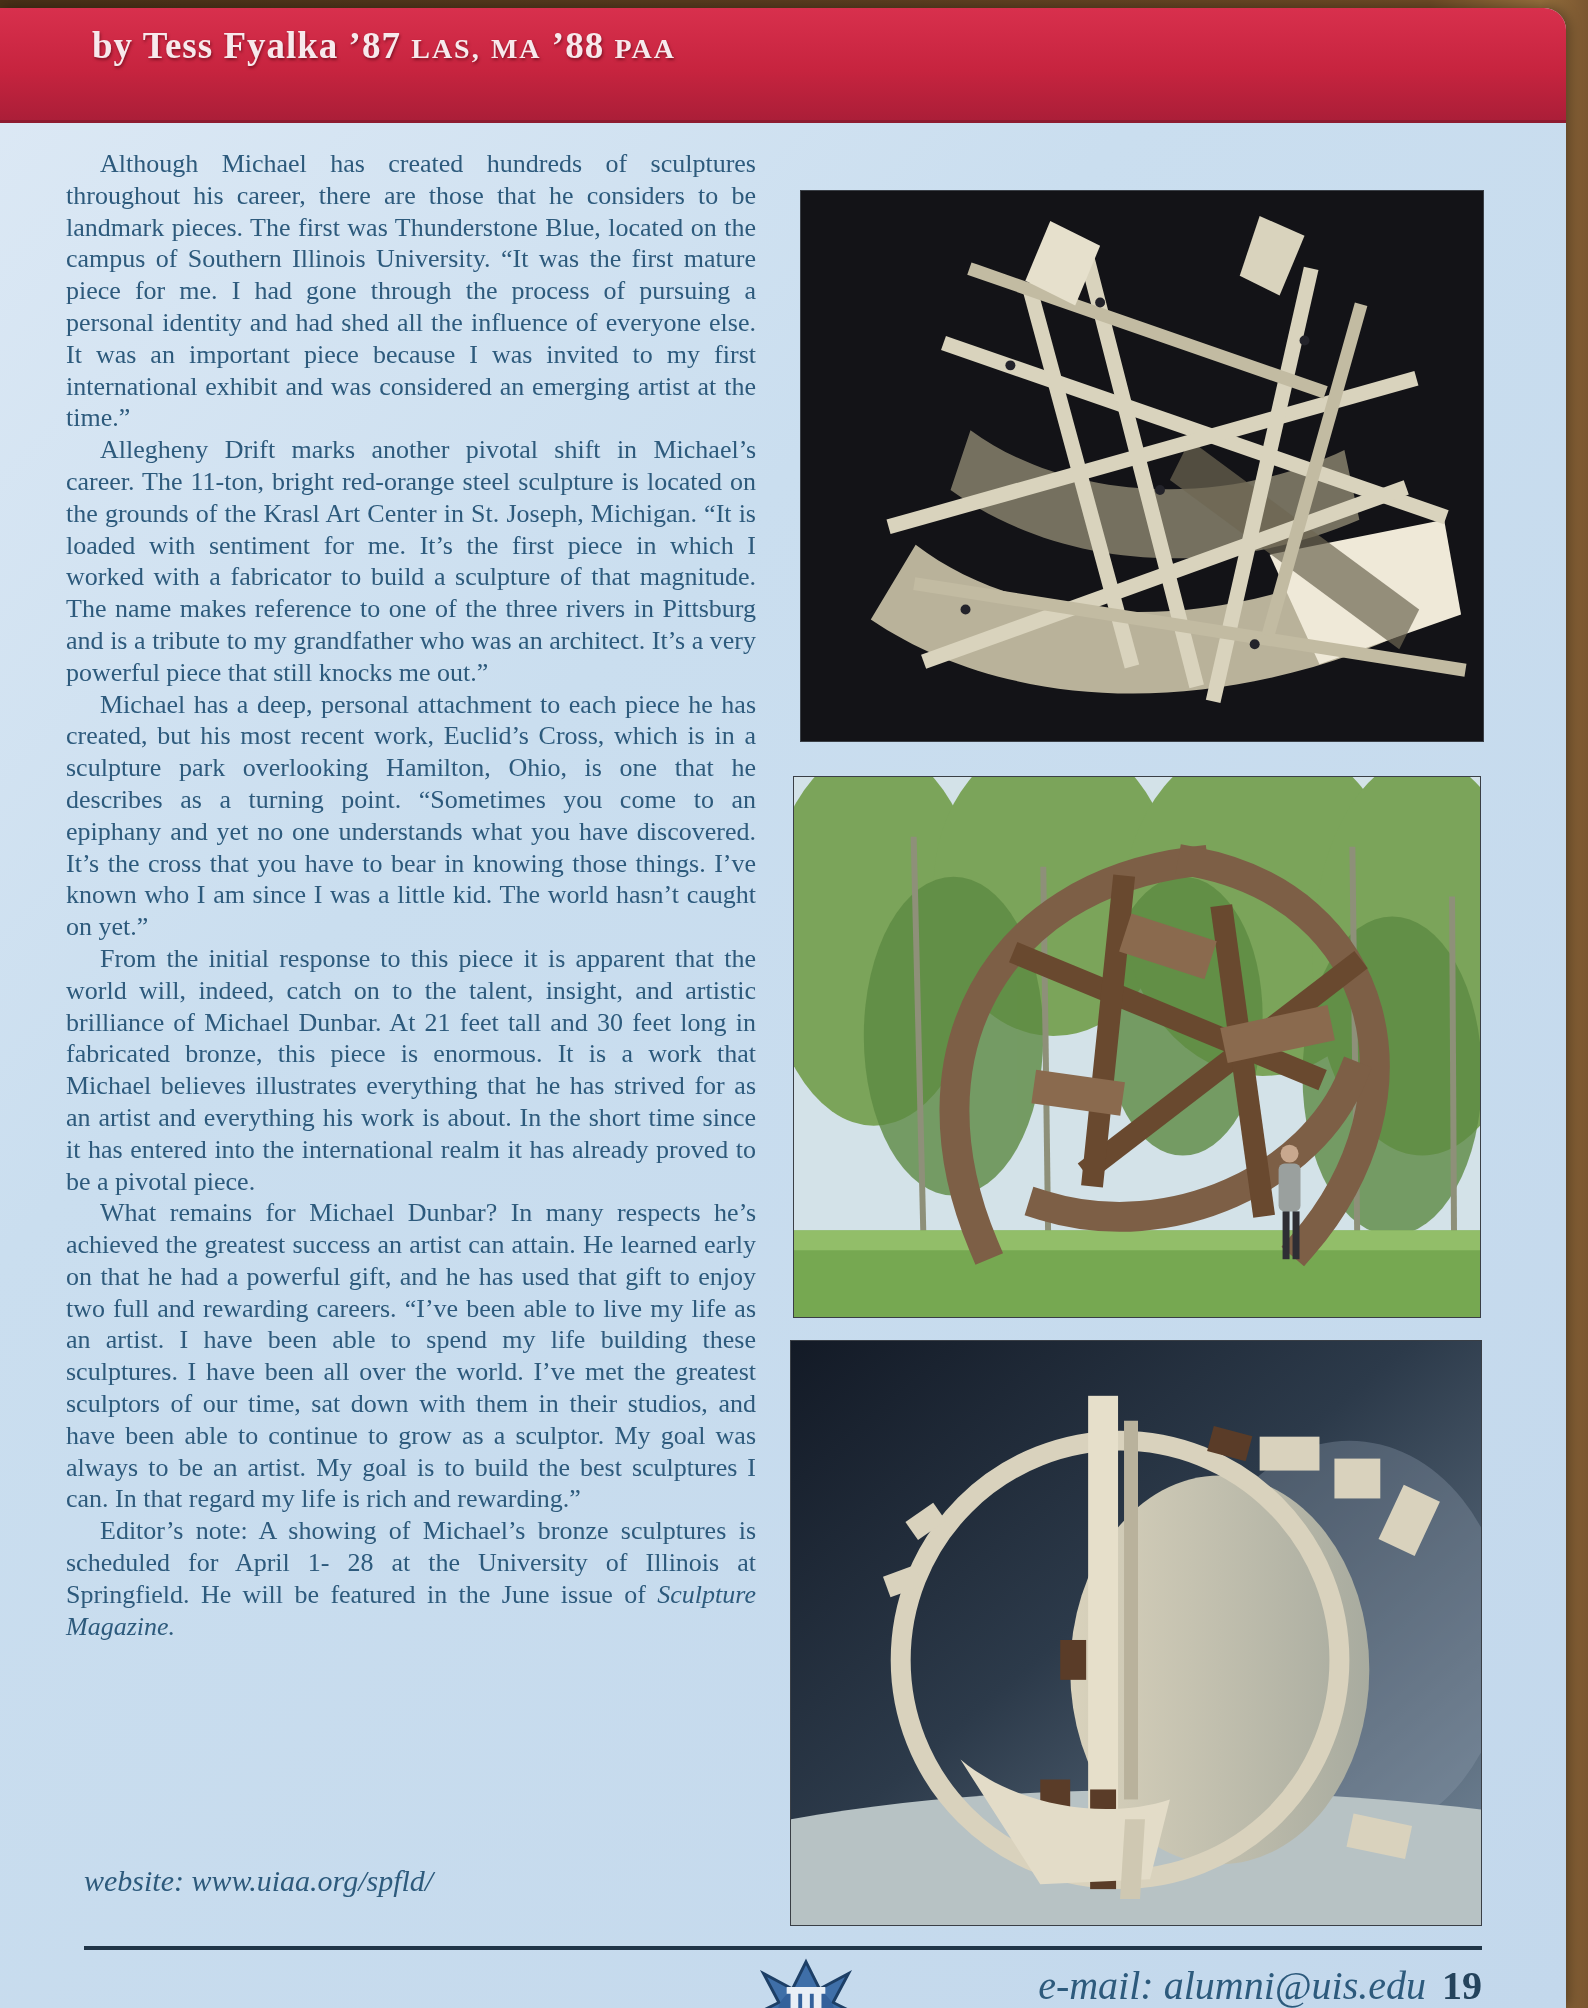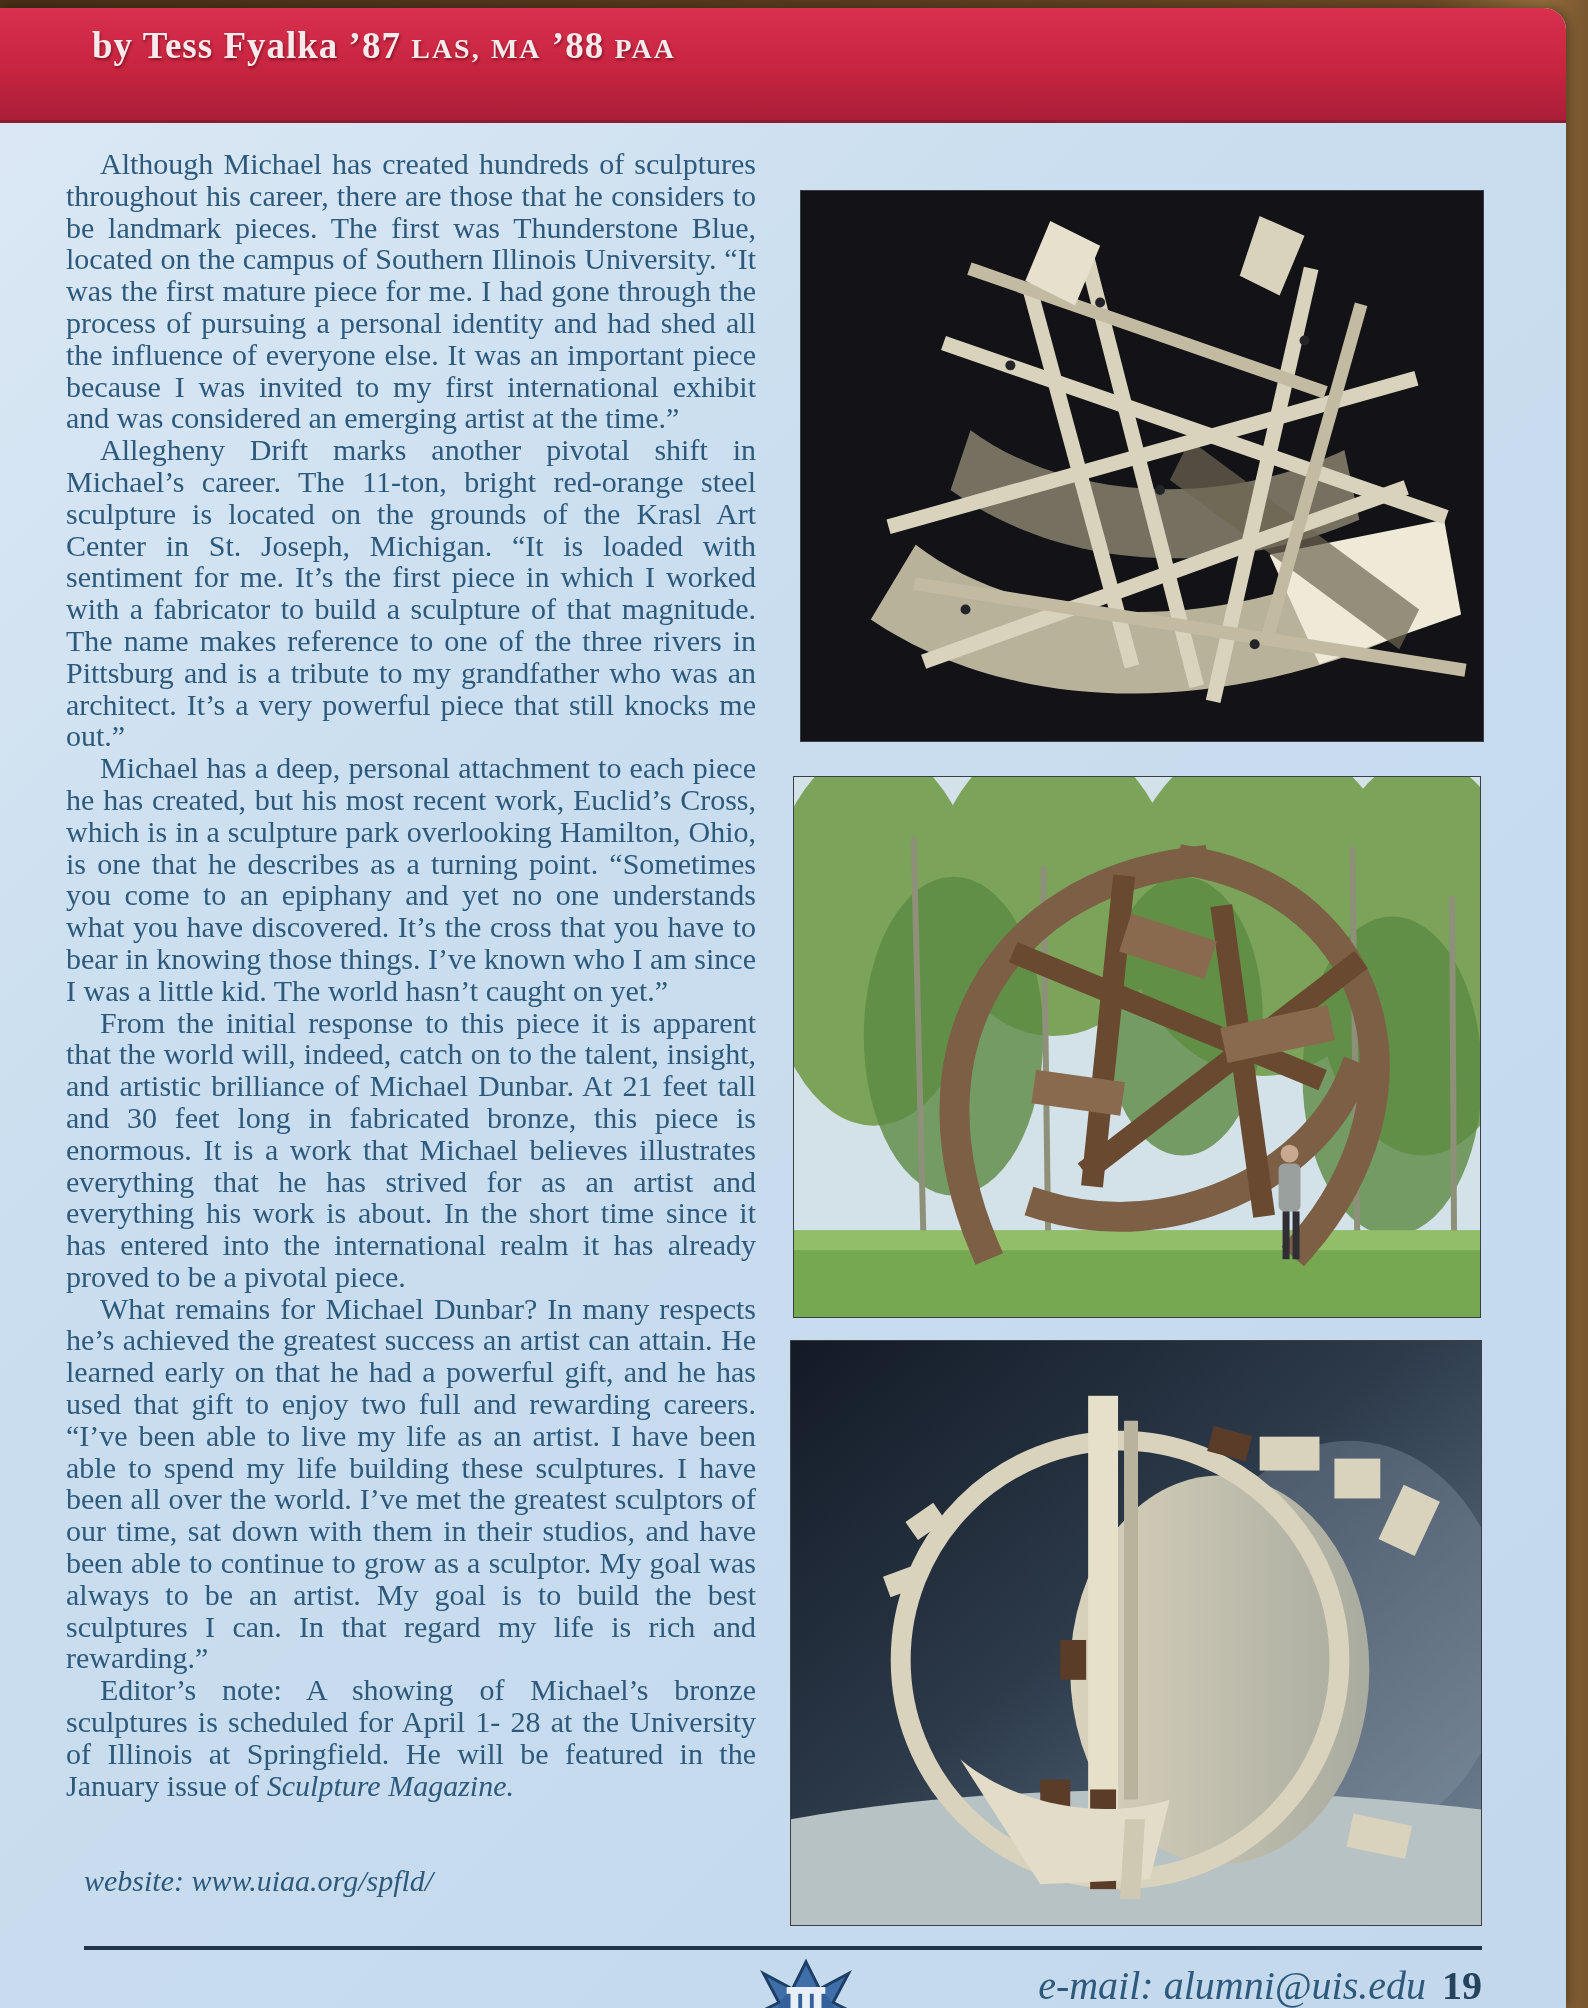--- a/index.html
+++ b/index.html
@@ -21,21 +21,21 @@
   }
   .byline{
     position:absolute;left:92px;top:16px;white-space:nowrap;
     color:#f7e9ec;font-weight:bold;font-size:37px;letter-spacing:1px;
     text-shadow:1px 2px 3px rgba(70,0,12,.55);
     font-family:"Liberation Serif",serif;
   }
   .byline .sc{font-size:28px;letter-spacing:2px;}
   .article{
     position:absolute;left:66px;top:140px;width:690px;
-    font-size:30px;line-height:31.8px;color:#2d5a7c;
+    font-size:26px;line-height:31.8px;color:#2d5a7c;
     text-align:justify;
   }
   .article p{margin:0;text-indent:34px;}
   .ital{font-style:italic;}
   figure{margin:0;position:absolute;border:1px solid #3a3f46;box-sizing:border-box;background:#222;}
   figure svg{display:block;width:100%;height:100%;}
   .fig1{left:800px;top:182px;width:684px;height:552px;}
   .fig2{left:793px;top:768px;width:688px;height:542px;}
   .fig3{left:790px;top:1332px;width:692px;height:586px;}
   .footer-rule{
@@ -69,21 +69,21 @@
       <span class="sc">PAA</span>
     </div>
   </div>
 
   <div class="article">
     <p>Although Michael has created hundreds of sculptures throughout his career, there are those that he considers to be landmark pieces. The first was Thunderstone Blue, located on the campus of Southern Illinois University. “It was the first mature piece for me. I had gone through the process of pursuing a personal identity and had shed all the influence of everyone else. It was an important piece because I was invited to my first international exhibit and was considered an emerging artist at the time.”</p>
     <p>Allegheny Drift marks another pivotal shift in Michael’s career.  The 11-ton, bright red-orange steel sculpture is located on the grounds of the Krasl Art Center in St. Joseph, Michigan. “It is loaded with sentiment for me. It’s the first piece in which I worked with a fabricator to build a sculpture of that magnitude. The name makes reference to one of the three rivers in Pittsburg and is a tribute to my grandfather who was an architect. It’s a very powerful piece that still knocks me out.”</p>
     <p>Michael has a deep, personal attachment to each piece he has created, but his most recent work, Euclid’s Cross, which is in a sculpture park overlooking Hamilton, Ohio, is one that he describes as a turning point. “Sometimes you come to an epiphany and yet no one understands what you have discovered. It’s the cross that you have to bear in knowing those things. I’ve known who I am since I was a little kid. The world hasn’t caught on yet.”</p>
     <p>From the initial response to this piece it is apparent that the world will, indeed, catch on to the talent, insight, and artistic brilliance of Michael Dunbar. At 21 feet tall and 30 feet long in fabricated bronze, this piece is enormous. It is a work that Michael believes illustrates everything that he has strived for as an artist and everything his work is about. In the short time since it has entered into the international realm it has already proved to be a pivotal piece.</p>
     <p>What remains for Michael Dunbar? In many respects he’s achieved the greatest success an artist can attain. He learned early on that he had a powerful gift, and he has used that gift to enjoy two full and rewarding careers. “I’ve been able to live my life as an artist. I have been able to spend my life building these sculptures. I have been all over the world. I’ve met the greatest sculptors of our time, sat down with them in their studios, and have been able to continue to grow as a sculptor. My goal was always to be an artist. My goal is to build the best sculptures I can. In that regard my life is rich and rewarding.”</p>
-    <p><span>Editor’s note: A showing of Michael’s bronze sculptures is scheduled for April 1- 28 at the University of Illinois at Springfield. He will be featured in the January issue of </span><span class="ital">Sculpture Magazine.</span></p>
+    <p><span>Editor’s note: A showing of Michael’s bronze sculptures is scheduled for April 1- 28 at the University of Illinois at Springfield. He will be featured in the June issue of </span><span class="ital">Sculpture Magazine.</span></p>
   </div>
 
   <figure class="fig1">
     <svg viewBox="0 0 684 552" preserveAspectRatio="none">
       <rect x="0" y="0" width="684" height="552" fill="#131317"></rect>
       <path d="M70,430 C210,525 430,535 645,425 L600,355 C420,450 225,440 115,355 Z" fill="#b9b29a"></path>
       <path d="M150,300 C260,380 420,390 560,330 L545,260 C420,320 265,310 170,240 Z" fill="#8f8872" opacity="0.8"></path>
       <polygon points="470,365 645,330 662,425 520,475" fill="#efe9d8"></polygon>
       <polygon points="390,250 620,420 600,460 370,290" fill="#6e6753" opacity="0.7"></polygon>
       <g stroke="#d9d3bd" stroke-width="15" stroke-linecap="square">

